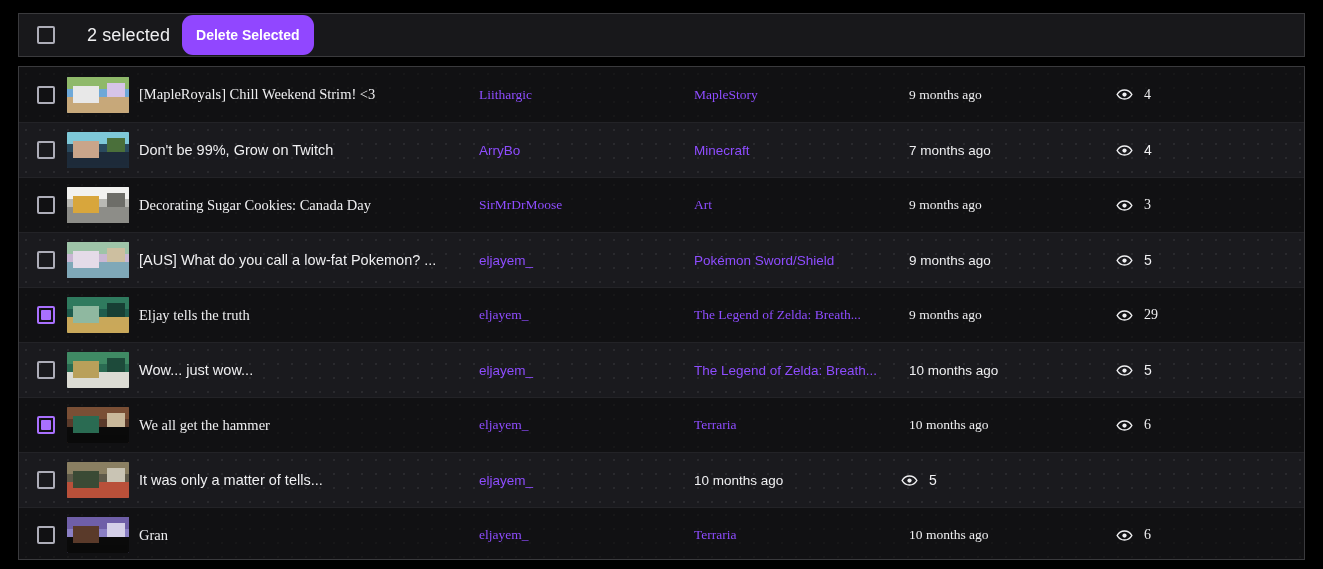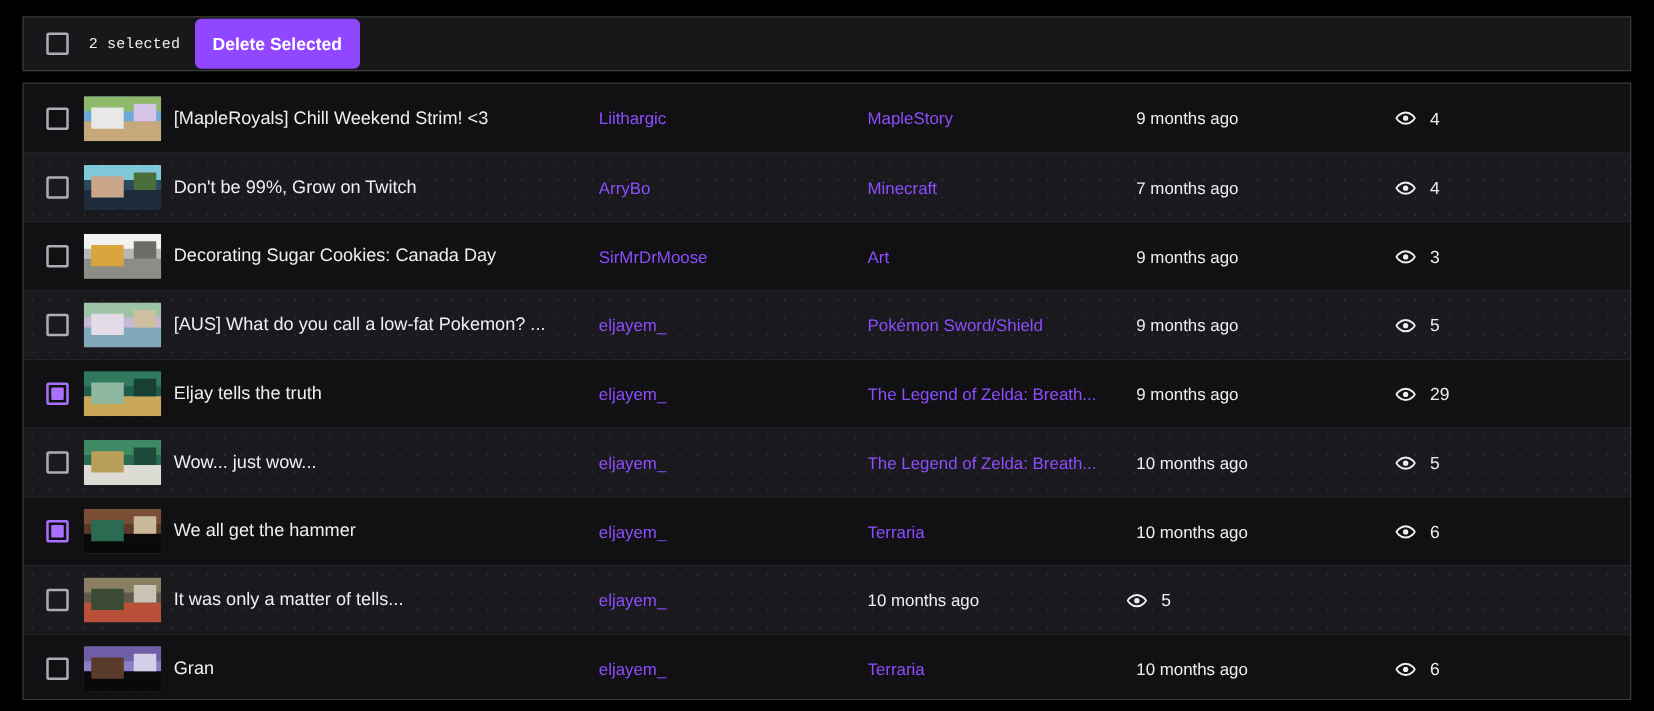--- a/index.html
+++ b/index.html
@@ -49,33 +49,32 @@
     position: absolute;
     left: 2px; top: 2px; right: 2px; bottom: 2px;
     background: #a970ff;
     border-radius: 1px;
   }
 
   .toolbar .cb { margin-left: 8px; }
 
   .sel-count {
     color: #efeff1;
-    font-size: 12px;
+    font-size: 18px;
     letter-spacing: .1px;
-    margin-left: 4px;
-    font-family: Liberation Mono, monospace;
+    margin-left: 20px;
   }
 
   .del-btn {
     background: #9147ff;
     color: #ffffff;
     font-size: 14px;
     font-weight: bold;
     border: none;
-    border-radius: 5px;
+    border-radius: 11px;
     padding: 13px 14px;
     cursor: pointer;
     font-family: "Liberation Sans", sans-serif;
     line-height: 1;
   }
 
   
   .table-panel {
     margin-top: 9px;
     height: 494px;
@@ -84,21 +83,21 @@
     overflow: hidden;
   }
 
   .row {
     display: flex;
     align-items: center;
     height: 55px;
     padding: 0 10px;
     position: relative;
   }
-  .row.odd  { background-color: #111113; }
+  .row.odd  { background-color: #111113; font-family: Liberation Serif, serif; }
   .row.even {
     background-color: #1a1a1e;
     background-image: radial-gradient(circle, rgba(255,255,255,0.075) 0.7px, transparent 0.8px);
     background-size: 14px 14px;
   }
   .row.odd {
     background-image: radial-gradient(circle, rgba(255,255,255,0.028) 0.7px, transparent 0.8px);
     background-size: 14px 14px;
   }
   .row + .row { border-top: 1px solid #232327; }

